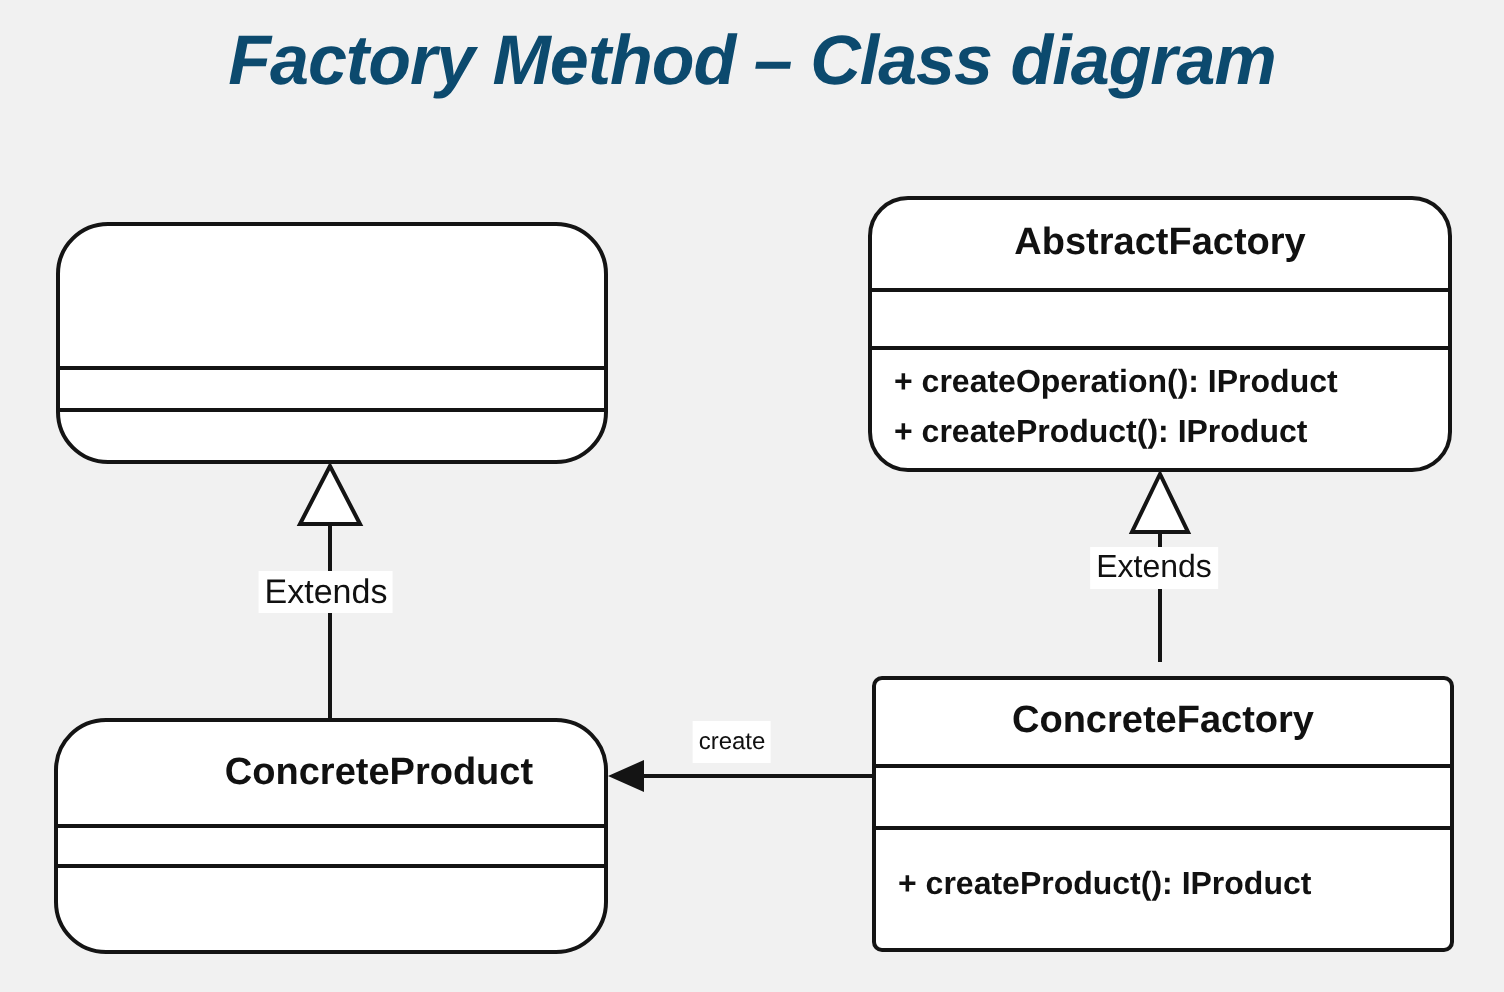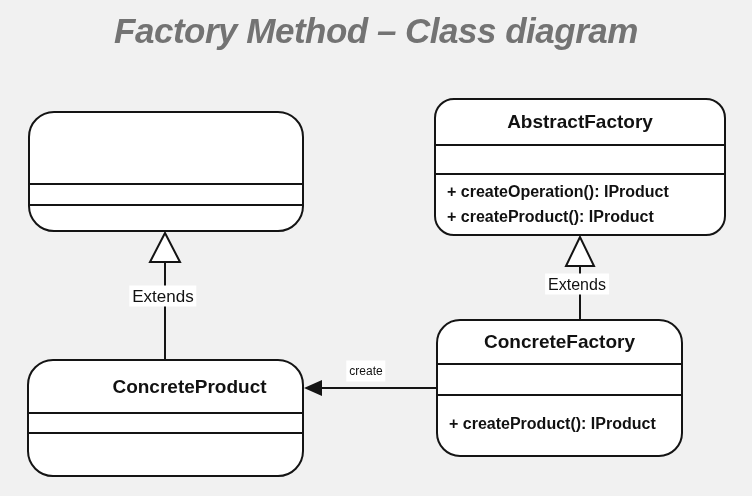--- a/index.html
+++ b/index.html
@@ -13,21 +13,21 @@
   }
   .page-title {
     position: absolute;
     top: 11px;
     left: 0;
     width: 100%;
     text-align: center;
     font-size: 35px;
     font-weight: 700;
     font-style: italic;
-    color: #737373;
+    color: #0c4a6e;
     letter-spacing: -0.5px;
   }
   .diagram { position: absolute; left: 0; top: 0; width: 752px; height: 496px; }
   svg.connectors {
     position: absolute; left: 0; top: 0; width: 752px; height: 496px;
     pointer-events: none;
   }
   .uml-box {
     position: absolute;
     background: #ffffff;
@@ -57,21 +57,21 @@
   .box-iproduct         { left: 28px;  top: 111px; width: 276px; height: 121px; border-radius: 26px; }
   .box-iproduct .header { height: 70px; }
   .box-iproduct .attrs  { height: 21px; }
   .box-abstractfactory         { left: 434px; top: 98px;  width: 292px; height: 138px; border-radius: 20px; }
   .box-abstractfactory .header { height: 44px; }
   .box-abstractfactory .attrs  { height: 29px; }
   .box-abstractfactory .methods { padding-top: 4px; }
   .box-concreteproduct         { left: 27px;  top: 359px; width: 277px; height: 118px; border-radius: 26px; }
   .box-concreteproduct .header { height: 51px; margin-left: 24px; }
   .box-concreteproduct .attrs  { height: 20px; }
-  .box-concretefactory         { left: 436px; top: 319px; width: 247px; height: 138px; border-radius: 24px; }
+  .box-concretefactory         { left: 436px; top: 338px; width: 291px; height: 138px; border-radius: 5px; }
   .box-concretefactory .header { height: 42px; }
   .box-concretefactory .attrs  { height: 31px; }
   .box-concretefactory .methods { padding-top: 15px; }
   
   .conn-label {
     position: absolute;
     transform: translate(-50%, -50%);
     background: #ffffff;
     padding: 0 3px;
     font-size: 17px;

